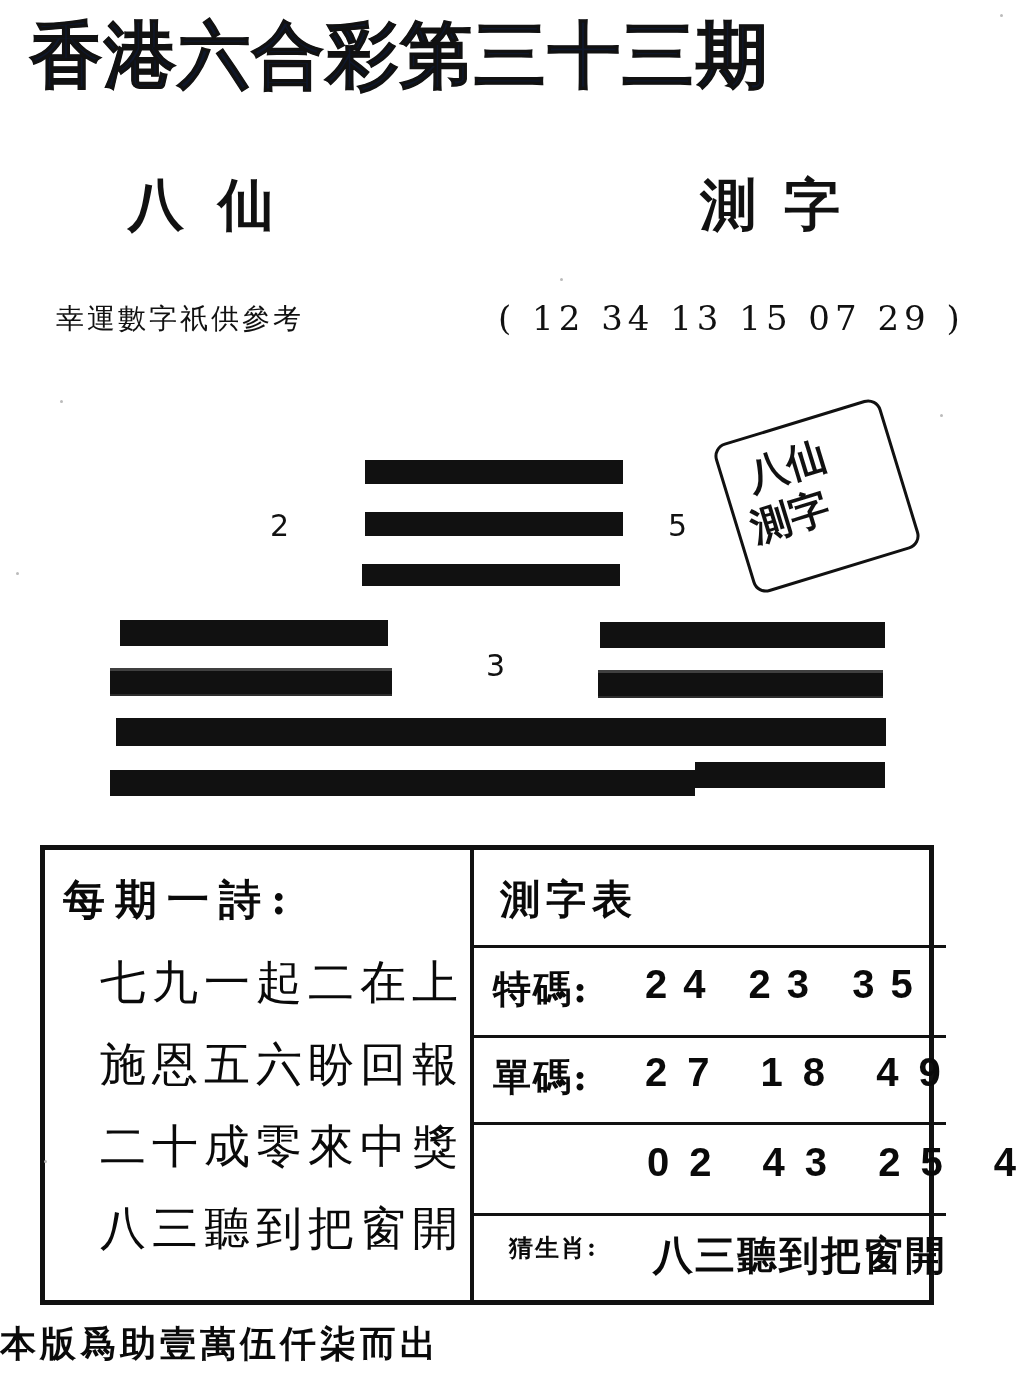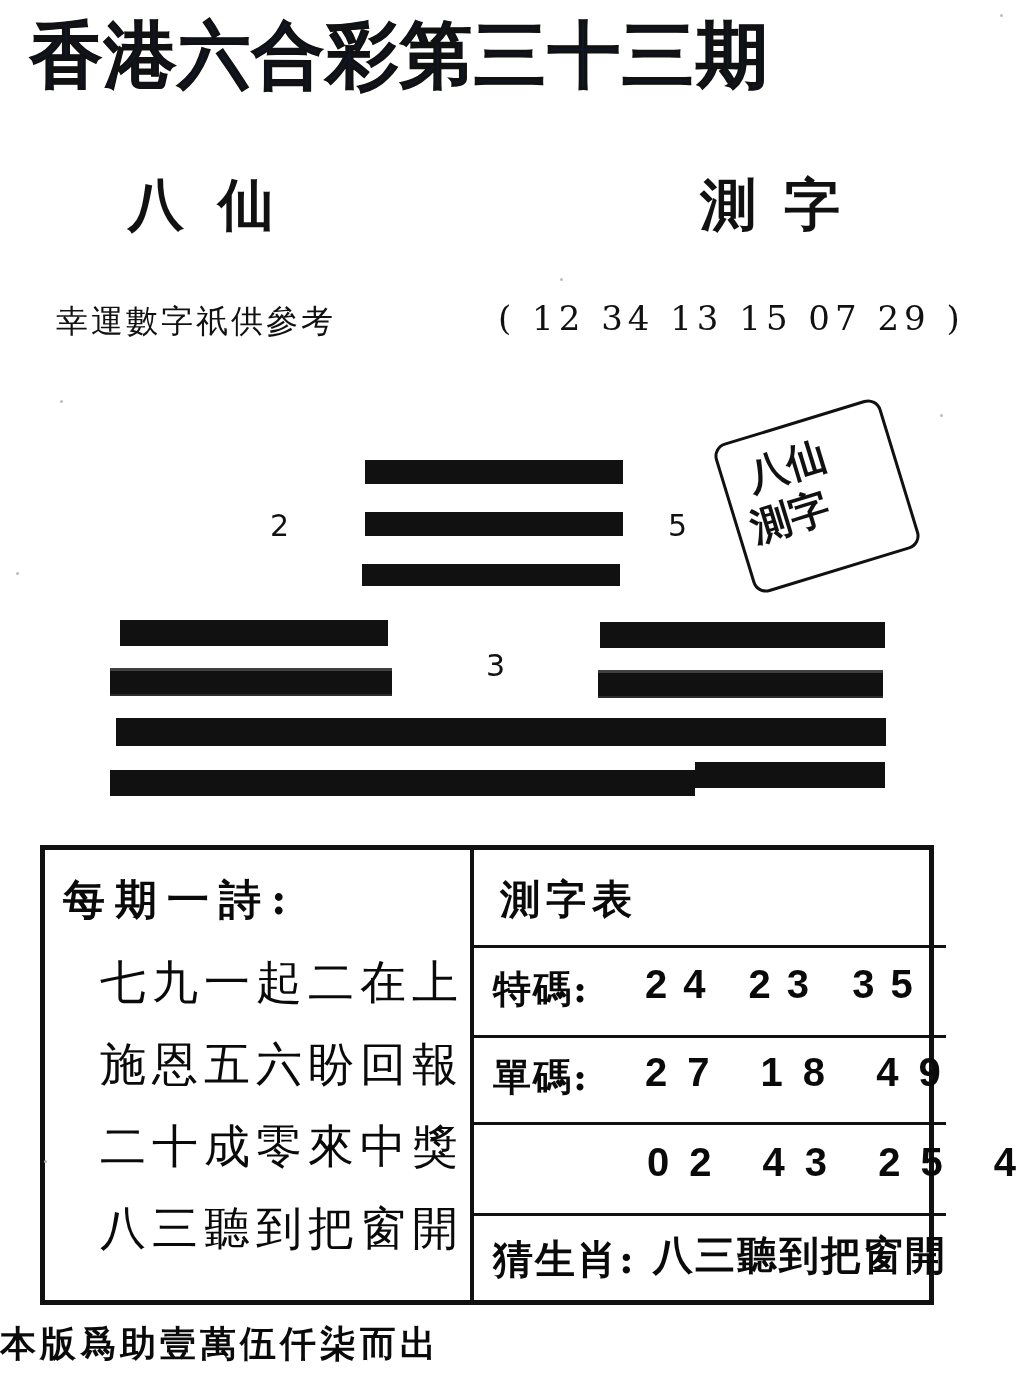--- a/index.html
+++ b/index.html
@@ -50,21 +50,21 @@
     font-weight: bold;
     font-size: 56px;
     letter-spacing: 28px;
     color: #111;
   }
 
   .lucky-label {
     position: absolute;
     top: 300px;
     left: 56px;
-    font-size: 32px;
+    font-size: 28px;
     letter-spacing: 3px;
     font-family: "DejaVu Serif", "Liberation Serif", serif;
     color: #111;
   }
   .lucky-numbers {
     position: absolute;
     top: 298px;
     left: 498px;
     font-size: 34px;
     letter-spacing: 5px;
@@ -196,21 +196,21 @@
     font-size: 40px;
     font-weight: bold;
     font-family: Liberation Sans, sans-serif;
     white-space: nowrap;
   }
   .r1l { top: 114px; }
   .r1v { top: 112px; left: 600px; letter-spacing: 16px; }
   .r2l { top: 202px; }
   .r2v { top: 200px; left: 600px; letter-spacing: 20px; }
   .r3v { top: 290px; left: 602px; letter-spacing: 20px; }
-  .r4l { top: 382px; left: 448px; font-size: 40px; }
+  .r4l { top: 382px; left: 464px; font-size: 24px; }
   .r4v { top: 378px; left: 608px; font-size: 40px; letter-spacing: 2px; }
 
   .footer {
     position: absolute;
     top: 1320px;
     left: 0;
     width: 1017px;
     text-align: left;
     font-size: 36px;
     font-weight: bold;

